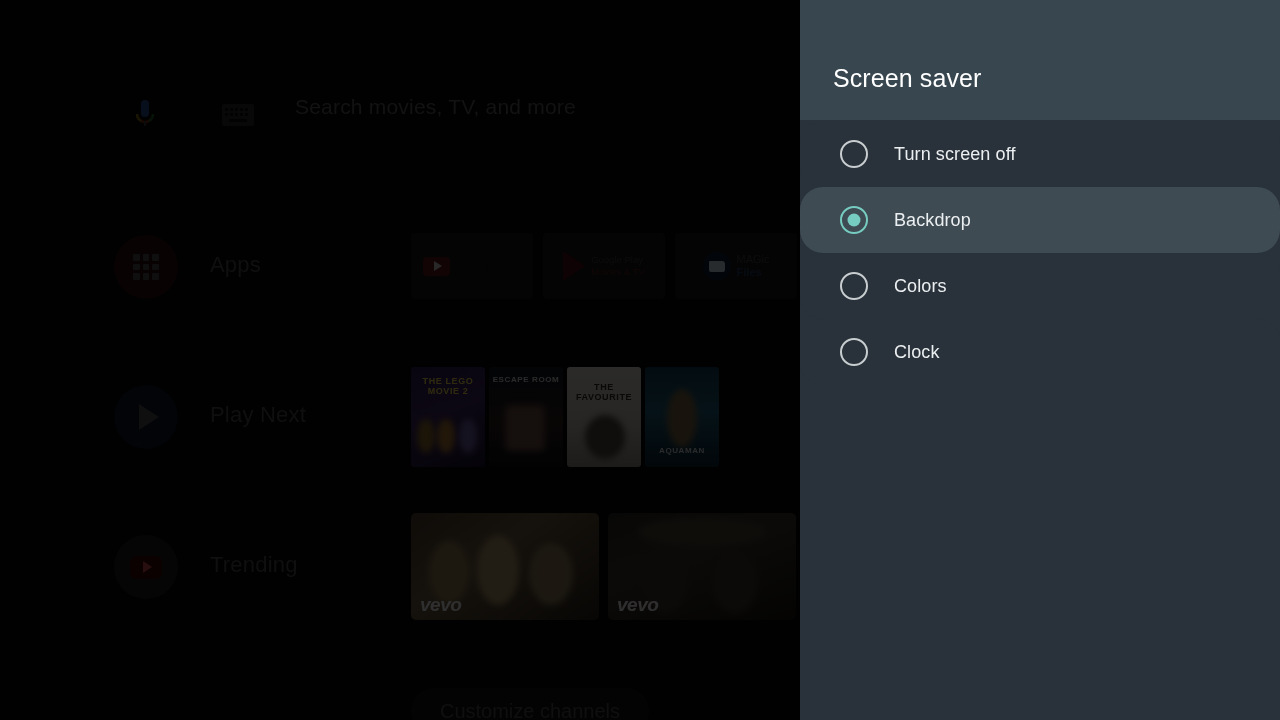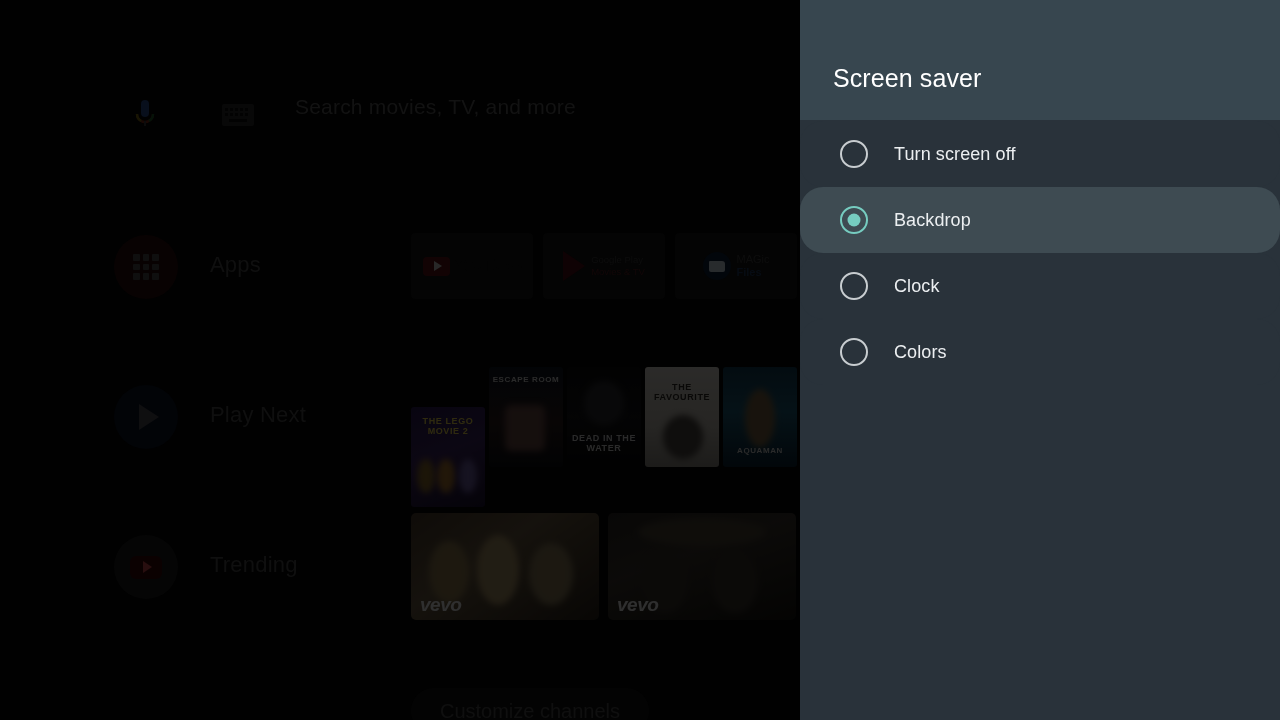--- a/index.html
+++ b/index.html
@@ -84,21 +84,21 @@
   .mg .lines{ font-size:11px; line-height:13px; }
   .mg .l1{ color:#3f3f3f; } .mg .l2{ color:#203a5e; font-weight:bold; }
 
   
   .posters{ position:absolute; left:411px; top:367px; height:100px; display:flex; gap:4px; }
   .poster{ width:74px; height:100px; border-radius:3px; overflow:hidden;
            position:relative; flex:none; }
   .ptitle{ position:absolute; left:0; right:0; text-align:center; color:#cfcfcf;
            font-size:8px; letter-spacing:.6px; font-weight:bold; }
 
-  .p-lego{ background:linear-gradient(160deg,#2a1a52 0%,#3c2560 45%,#1b1230 100%);margin-top:40px; }
+  .p-lego{ background:linear-gradient(160deg,#2a1a52 0%,#3c2560 45%,#1b1230 100%); }
   .p-escape{ background:linear-gradient(180deg,#0e1620 0%,#2a1c1c 55%,#0b0d12 100%); }
   .p-dead{ background:linear-gradient(180deg,#0b0b0c 0%,#141417 50%,#060607 100%); }
   .p-aqua{ background:linear-gradient(180deg,#123b52 0%,#1d5a74 45%,#0a2233 100%); }
   .p-fav{ background:linear-gradient(180deg,#d8d4cc 0%,#bdb8ae 60%,#8e8a82 100%); }
 
   .blob{ position:absolute; border-radius:50%; filter:blur(3px); }
 
   
   .vevos{ position:absolute; left:411px; top:513px; height:107px; display:flex; gap:9px; }
   .vevo{ width:188px; height:107px; border-radius:5px; overflow:hidden;
@@ -253,24 +253,20 @@
       <div class="poster p-lego">
         <div class="blob" style="left:6px;top:52px;width:18px;height:34px;background:#8a6a2a"></div>
         <div class="blob" style="left:26px;top:52px;width:18px;height:34px;background:#a8742e"></div>
         <div class="blob" style="left:48px;top:52px;width:18px;height:34px;background:#6d5ea0"></div>
         <div class="ptitle" style="top:9px; color:#e8d24a; font-size:9px">THE LEGO MOVIE 2</div>
       </div>
       <div class="poster p-escape">
         <div class="blob" style="left:16px;top:38px;width:40px;height:46px;background:#6a4a44;border-radius:6px"></div>
         <div class="ptitle" style="top:8px">ESCAPE ROOM</div>
       </div>
-      <div class="poster p-dead">
-        <div class="blob" style="left:17px;top:14px;width:40px;height:44px;background:#2c2c30"></div>
-        <div class="ptitle" style="top:66px; font-size:9px">DEAD IN THE WATER</div>
-      </div>
       <div class="poster p-fav">
         <div class="blob" style="left:18px;top:48px;width:40px;height:44px;background:#4a4540"></div>
         <div class="ptitle" style="top:15px; color:#2e2a26; font-size:9px">THE FAVOURITE</div>
       </div>
       <div class="poster p-aqua">
         <div class="blob" style="left:22px;top:22px;width:30px;height:58px;background:#7a6240"></div>
         <div class="ptitle" style="top:79px">AQUAMAN</div>
       </div>
     </div>
 
@@ -312,26 +308,26 @@
         <span class="radio">
           <span class="dot"></span>
         </span>
         <span class="opt-label">Backdrop</span>
       </div>
 
       <div class="opt">
         <span class="radio">
           
         </span>
-        <span class="opt-label">Clock</span>
+        <span class="opt-label">Colors</span>
       </div>
 
       <div class="opt">
         <span class="radio">
           
         </span>
-        <span class="opt-label">Colors</span>
+        <span class="opt-label">Clock</span>
       </div>
 
     </div>
   </div>
 
 </div>
 
 </body></html>

